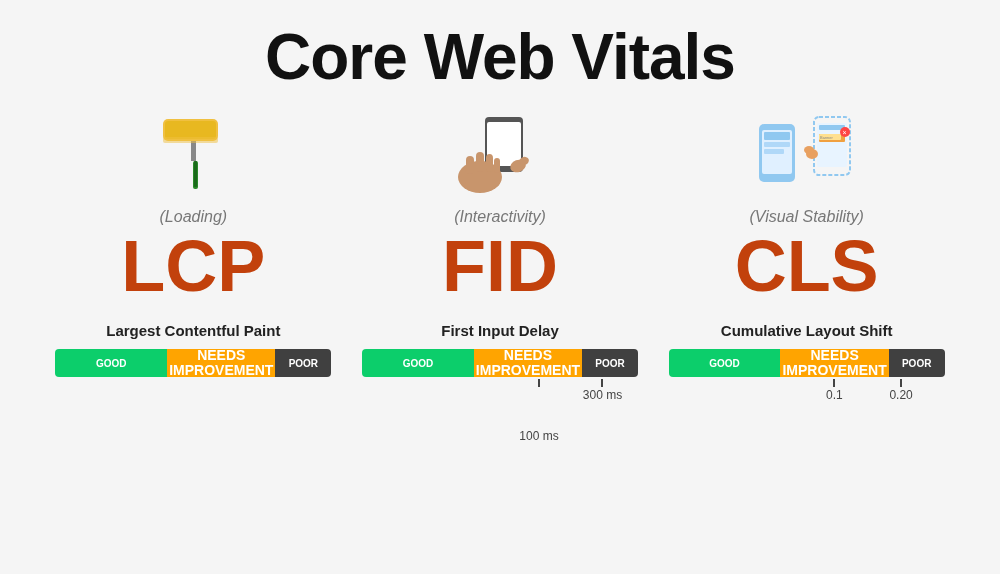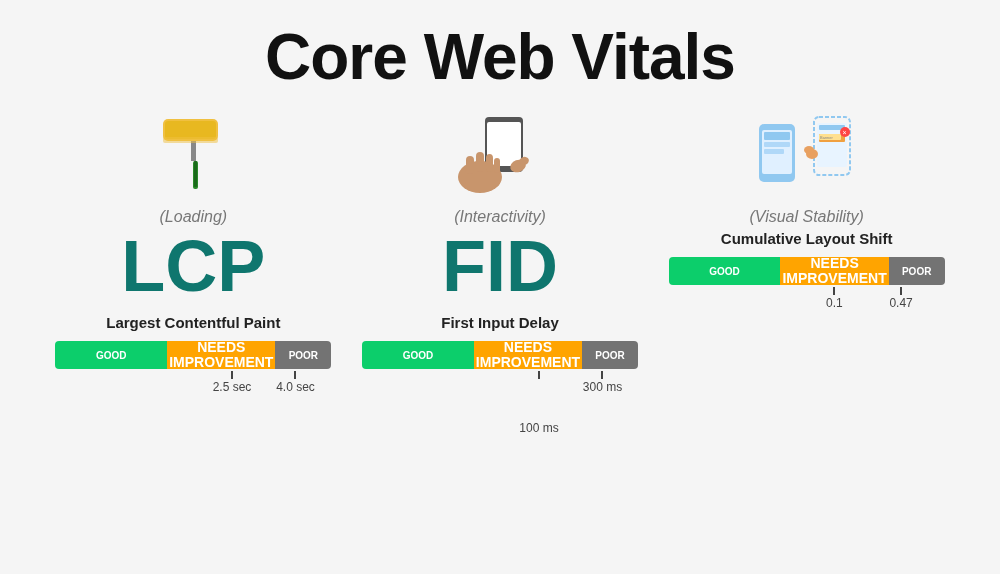--- a/index.html
+++ b/index.html
@@ -58,23 +58,23 @@
     .subtitle {
       font-size: 16px;
       color: #777;
       font-style: italic;
       margin-bottom: 4px;
     }
 
     .acronym {
       font-size: 72px;
       font-weight: 900;
-      color: #0f766e;
+      color: #c2410c;
       line-height: 1;
-      margin-bottom: 12px;
+      margin-bottom: 20px;
     }
 
     .full-name {
       font-size: 15px;
       font-weight: 700;
       color: #222;
       margin-bottom: 10px;
       text-align: center;
     }
 
@@ -112,21 +112,21 @@
       font-size: 14px;
       font-weight: 700;
       color: white;
       flex: 1.5;
       text-align: center;
       line-height: 1.1;
       padding: 2px;
     }
 
     .bar-poor {
-      background: #737373;
+      background: #404040;
       display: flex;
       align-items: center;
       justify-content: center;
       font-size: 10px;
       font-weight: 700;
       color: white;
       flex: 1;
     }
 
     .markers {
@@ -182,30 +182,20 @@
       </div>
       <div class="subtitle">(Loading)</div>
       <div class="acronym">LCP</div>
       <div class="full-name">Largest Contentful Paint</div>
       <div class="bar-container">
         <div class="bar">
           <div class="bar-good">GOOD</div>
           <div class="bar-needs">NEEDS<br>IMPROVEMENT</div>
           <div class="bar-poor">POOR</div>
         </div>
-        <div class="markers" style="height:28px; position:relative;">
-          <div class="marker-group" style="left: 57%;">
-            <div class="marker-tick"></div>
-            <div class="marker-label">2.5 sec</div>
-          </div>
-          <div class="marker-group" style="left: 80%;">
-            <div class="marker-tick"></div>
-            <div class="marker-label">4.0 sec</div>
-          </div>
-        </div>
       </div>
     </div>
 
     <div class="vital-card">
       <div class="icon-area">
 
         <svg width="100" height="85" viewBox="0 0 100 85">
 
           <rect x="35" y="5" width="38" height="55" rx="4" ry="4" fill="#555"></rect>
           <rect x="37" y="10" width="34" height="44" rx="2" ry="2" fill="white"></rect>
@@ -266,34 +256,35 @@
           <text x="66" y="27" font-size="4" fill="#888" font-family="Arial">Banner</text>
 
           <circle cx="91" cy="20" r="5" fill="#ff4444"></circle>
           <text x="88.5" y="23" font-size="7" fill="white" font-family="Arial">×</text>
 
           <ellipse cx="58" cy="42" rx="6" ry="5" fill="#e8a060"></ellipse>
           <ellipse cx="55" cy="38" rx="5" ry="4" fill="#e8a060"></ellipse>
         </svg>
       </div>
       <div class="subtitle">(Visual Stability)</div>
+      <div class="acronym">CLS</div>
       <div class="full-name">Cumulative Layout Shift</div>
       <div class="bar-container">
         <div class="bar">
           <div class="bar-good">GOOD</div>
           <div class="bar-needs">NEEDS<br>IMPROVEMENT</div>
           <div class="bar-poor">POOR</div>
         </div>
         <div class="markers" style="height:28px; position:relative;">
           <div class="marker-group" style="left: 57%; justify-content: center;">
             <div class="marker-tick"></div>
             <div class="marker-label">0.1</div>
           </div>
           <div class="marker-group" style="left: 80%;">
             <div class="marker-tick"></div>
-            <div class="marker-label">0.47</div>
+            <div class="marker-label">0.20</div>
           </div>
         </div>
       </div>
     </div>
 
   </div>
 </div>
 
 </body></html>

